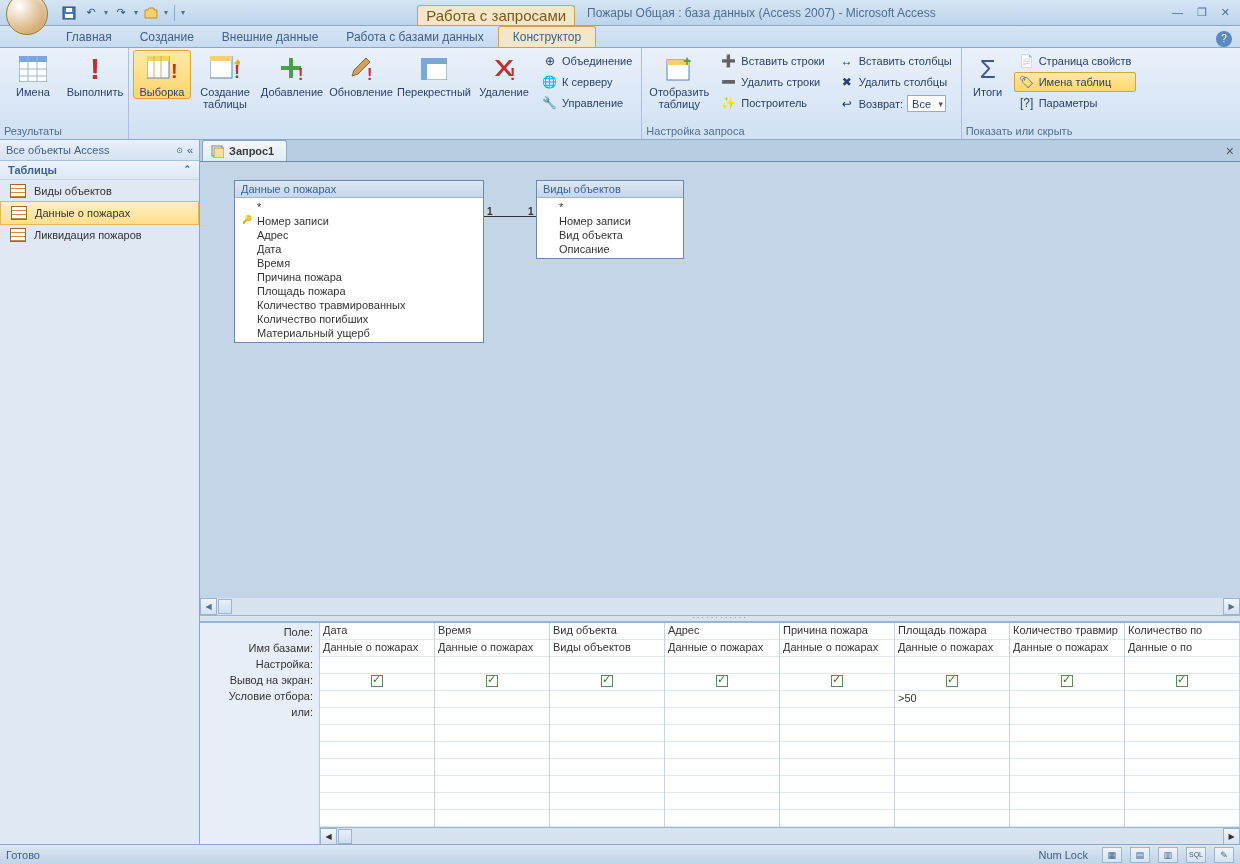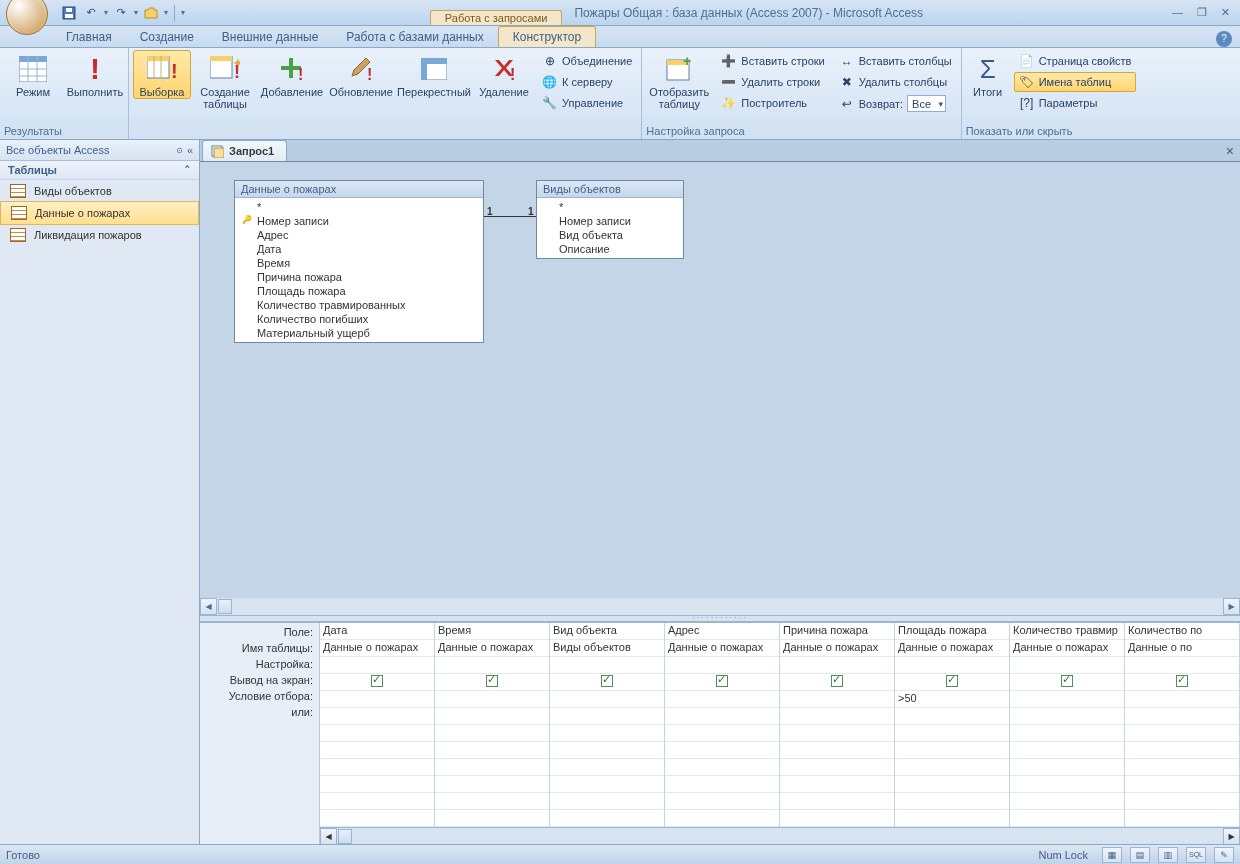--- a/index.html
+++ b/index.html
@@ -4,21 +4,21 @@
 <style>
 * { box-sizing: border-box; margin: 0; padding: 0; }
 body { font-family: "Segoe UI", Tahoma, sans-serif; font-size: 11px; background: #a6c4e0; width: 1240px; height: 864px; overflow: hidden; color: #333; }
 
 
 .titlebar { height: 26px; background: linear-gradient(#d6e5f5,#bcd4ec); display:flex; align-items:center; border-bottom:1px solid #8aa9c9; }
 .office-btn { width: 42px; height: 42px; margin: 2px 4px 0 6px; border-radius: 50%; background: radial-gradient(circle at 30% 30%, #fff, #e8d0b0 40%, #c58f3f); border:1px solid #9a7a3a; position: relative; z-index:10; box-shadow: inset 0 2px 4px rgba(255,255,255,0.6); }
 .qat { display:flex; gap:4px; margin-left: 8px; align-items:center; }
 .qat .qbtn { width:18px; height:18px; display:flex; align-items:center; justify-content:center; color:#2a4e7a; cursor:pointer; }
 .context-tab-area { margin-left: auto; display:flex; align-items:flex-end; height:100%; }
-.context-tab-label { background: #f4e7c9; border:1px solid #c8a55a; border-bottom:none; padding: 1px 14px 1px; font-size: 11px; color:#7a5a1a; border-radius: 3px 3px 0 0; margin-right:0; }
+.context-tab-label { background: #f4e7c9; border:1px solid #c8a55a; border-bottom:none; padding: 1px 8px 1px; font-size: 15px; color:#7a5a1a; border-radius: 3px 3px 0 0; margin-right:0; }
 .app-title { color:#4e6f93; font-size: 12px; margin-left: 12px; }
 .win-controls { margin-left:auto; margin-right:6px; display:flex; gap:6px; color:#4e6f93; }
 .win-controls span { padding: 0 4px; cursor:pointer; }
 
 
 .tabs-row { height: 22px; background: linear-gradient(#d6e5f5,#c7dbf0); display:flex; align-items:flex-end; padding-left: 52px; border-bottom:1px solid #8aa9c9; }
 .tab { padding: 3px 14px; color:#3e608a; cursor:pointer; font-size:12px; }
 .tab.context { background:#f4e7c9; border:1px solid #c8a55a; border-bottom:none; border-radius:3px 3px 0 0; }
 .help-btn { margin-left:auto; margin-right:8px; width:16px; height:16px; border-radius:50%; background:#5a8ac0; color:#fff; text-align:center; line-height:16px; font-size:10px; cursor:pointer; }
 
@@ -139,21 +139,21 @@
         <div class="icn">
             <svg width="28" height="26">
               <rect width="28" height="26" fill="#fff" stroke="#5a80b0"></rect>
               <rect width="28" height="6" fill="#7aa6d8"></rect>
               <line x1="9" y1="0" x2="9" y2="26" stroke="#9ab5d2"></line>
               <line x1="18" y1="0" x2="18" y2="26" stroke="#9ab5d2"></line>
               <line x1="0" y1="13" x2="28" y2="13" stroke="#9ab5d2"></line>
               <line x1="0" y1="20" x2="28" y2="20" stroke="#9ab5d2"></line>
             </svg>
           </div>
-        <div class="lbl">Режим</div>
+        <div class="lbl">Имена</div>
       </div>
       <div class="big-btn">
         <div class="icn" style="color:#c03030;font-size:30px;font-weight:bold;">!</div>
         <div class="lbl">Выполнить</div>
       </div>
     </div>
     <div class="group-label">Результаты</div>
   </div>
 
   <div class="group">
@@ -382,21 +382,21 @@
       <div class="arrow">◀</div>
       <div class="thumb"></div>
       <div style="flex:1;"></div>
       <div class="arrow">▶</div>
     </div>
     <div class="hsplit"></div>
 
     <div class="qbe">
       <div class="qbe-labels">
         <div>Поле:</div>
-        <div>Имя таблицы:</div>
+        <div>Имя базами:</div>
         <div>Настройка:</div>
         <div>Вывод на экран:</div>
         <div>Условие отбора:</div>
         <div>или:</div>
         <div></div>
           <div></div>
           <div></div>
           <div></div>
           <div></div>
           <div></div>

